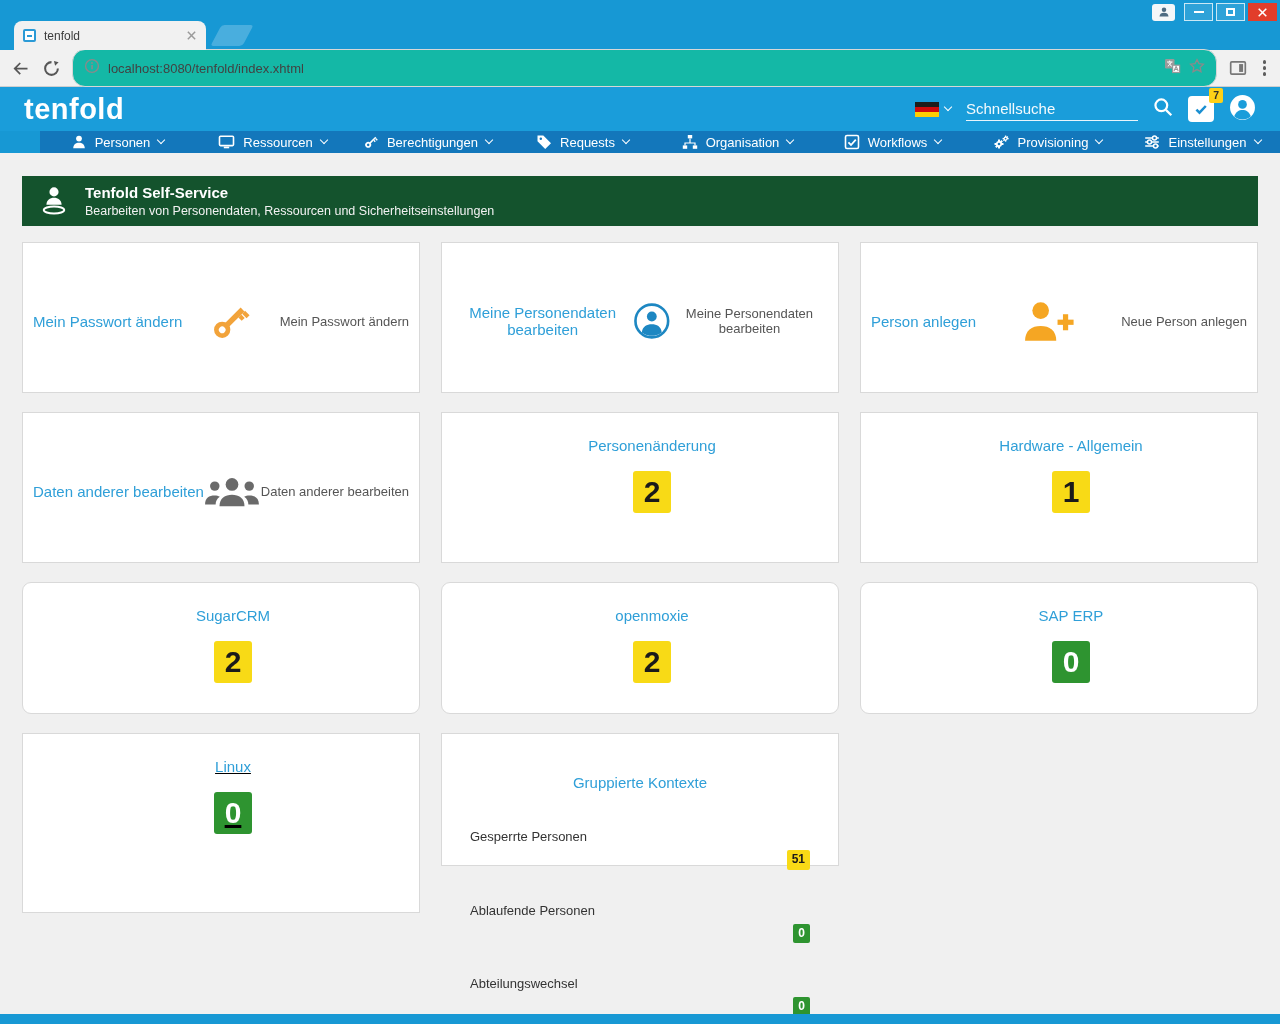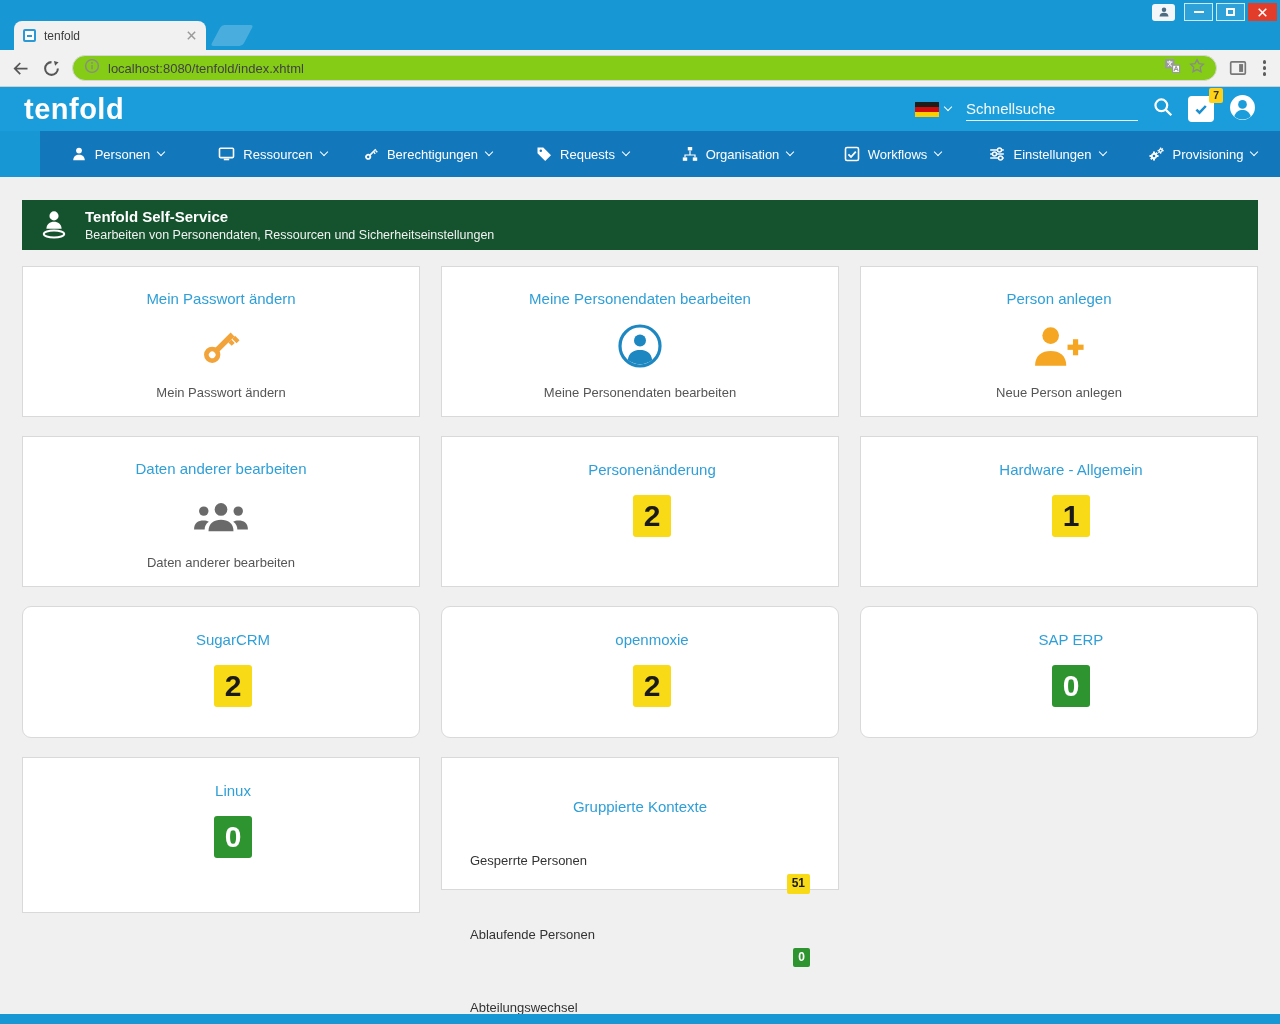--- a/index.html
+++ b/index.html
@@ -20,21 +20,21 @@
   .profile-btn { width:23px; height:17px; background:#f4f7f9; border-radius:3px; display:flex; align-items:center; justify-content:center; margin-right:6px; }
   .wc { width:29px; height:18px; display:flex; align-items:center; justify-content:center;
         border:1px solid rgba(255,255,255,.75); background:rgba(255,255,255,.10); }
   .wc.close { background:#e23d2a; border-color:#e23d2a; }
   .min-glyph { width:10px; height:2px; background:#fff; }
   .max-glyph { width:9px; height:8px; border:2px solid #fff; }
 
   .toolbar { height:37px; flex:none; background:#f1f1f1; border-bottom:1px solid #cfcfcf;
              display:flex; align-items:center; padding:0 10px; gap:12px; }
   .tool-btn { display:flex; align-items:center; justify-content:center; flex:none; }
-  .addressbar { flex:1; height:26px; background:#84cc16; border:1px solid #d7d7d7; border-radius:13px;
+  .addressbar { flex:1; height:38px; background:#14b8a6; border:1px solid #d7d7d7; border-radius:13px;
                 display:flex; align-items:center; padding:12px 11px; gap:8px; }
   .url-text { flex:1; font-size:13px; color:#424242; white-space:nowrap; overflow:hidden; }
   .menu-dots { display:flex; flex-direction:column; gap:2.5px; padding:4px; }
   .menu-dots i { width:3.5px; height:3.5px; border-radius:50%; background:#5d5d5d; }
 
   
   .app-header { height:44px; flex:none; background:#1a9dda; display:flex; align-items:center; padding:0 24px; }
   .logo { color:#fff; font-size:29px; font-weight:bold; letter-spacing:.5px; line-height:1; }
   .header-right { margin-left:auto; display:flex; align-items:center; gap:15px; }
   .chev { width:6px; height:6px; border-right:1.6px solid #fff; border-bottom:1.6px solid #fff;
@@ -42,40 +42,40 @@
   .search-input { background:transparent; border:none; border-bottom:1px solid rgba(255,255,255,.9);
                   color:#fff; width:172px; font-size:15px; padding:3px 0; outline:none;
                   font-family:"Liberation Sans", sans-serif; }
   .search-input::placeholder { color:#fff; opacity:.95; }
   .tasks-btn { width:26px; height:26px; background:#fff; border-radius:4px; position:relative;
                display:flex; align-items:center; justify-content:center; }
   .tasks-badge { position:absolute; top:-8px; right:-9px; background:#ffd117; color:#31302a;
                  font-size:10.5px; font-weight:bold; padding:1px 4px; border-radius:2px; line-height:1.2; }
 
   
-  .main-nav { height:46px; flex:none; background:#1377bb; display:flex;margin-left:40px; }
+  .main-nav { height:22px; flex:none; background:#1377bb; display:flex;margin-left:40px; }
   .nav-item { flex:1; display:flex; align-items:center; justify-content:center; gap:8px;
               color:#fff; font-size:13px; cursor:pointer; }
   .nav-item svg { flex:none; }
 
   
   .content { flex:1; background:#f0f0f0; overflow:hidden; }
   .page-header { margin:23px 22px 0; height:50px; background:#14532d; display:flex;
                  align-items:center; gap:15px; padding:0 16px; }
   .ph-title { color:#fff; font-size:15px; font-weight:bold; }
   .ph-sub { color:#f2f2f2; font-size:12.5px; margin-top:3px; }
 
   .grid { margin:16px 22px 0; display:grid; grid-template-columns:repeat(3,1fr); gap:19px 21px; }
   .card { background:#fff; border:1px solid #d9d9d9; cursor:pointer;padding-left:24px; }
   .card-title { color:#2f9fd8; font-size:15px; text-align:center; }
-  .icon-card { height:151px; display:flex; flex-direction:column; justify-content:space-between;
+  .icon-card { height:151px; display:flex; flex-direction:row; justify-content:space-between;
                align-items:center; padding:23px 10px 16px; }
   .caption { color:#555; font-size:13px; text-align:center; }
   .badge-card { display:flex; flex-direction:column; align-items:center; padding-top:24px; gap:17px; }
-  .h-151 { height:151px; } .h-135 { height:132px;border-radius:9px; } .h-156 { height:156px; }
+  .h-151 { height:151px; } .h-135 { height:132px;border-radius:9px; } .h-156 { height:180px;text-decoration:underline; }
   .big-badge { font-size:30px; font-weight:bold; line-height:1; padding:6px 11px; border-radius:3px; }
   .yellow { background:#f8da16; color:#1a1a1a; }
   .green  { background:#2e9430; color:#fff; }
   .list-card { height:133px; padding:40px 28px 0; }
   .list-card .card-title { margin-bottom:13px; }
   .list-row { display:flex; justify-content:space-between; align-items:center; margin-top:8px; }
   .list-label { color:#333; font-size:13px; }
   .small-badge { font-size:12px; font-weight:bold; padding:2px 5px; border-radius:2px;
                  min-width:14px; text-align:center; line-height:1.3;margin-top:46px; }
 
@@ -247,34 +247,20 @@
         </svg>
       <span>Organisation</span>
         <span class="chev"></span>
     </div>
     <div class="nav-item">
       <svg width="16" height="16" viewBox="0 0 16 16">
           <rect x="1.5" y="1.5" width="13" height="13" rx="1.5" fill="none" stroke="#fff" stroke-width="1.6"></rect>
           <path d="M4.4 8.4l2.6 2.6 4.8-5.4" fill="none" stroke="#fff" stroke-width="1.8"></path>
         </svg>
       <span>Workflows</span>
-        <span class="chev"></span>
-    </div>
-    <div class="nav-item">
-      <svg width="16" height="16" viewBox="0 0 16 16">
-          <g stroke="#fff" stroke-width="1.5">
-            <line x1="1.2" y1="4" x2="14.8" y2="4"></line>
-            <line x1="1.2" y1="8" x2="14.8" y2="8"></line>
-            <line x1="1.2" y1="12" x2="14.8" y2="12"></line>
-          </g>
-          <circle cx="10.5" cy="4" r="2" fill="#1377bb" stroke="#fff" stroke-width="1.5"></circle>
-          <circle cx="5.5" cy="8" r="2" fill="#1377bb" stroke="#fff" stroke-width="1.5"></circle>
-          <circle cx="11.5" cy="12" r="2" fill="#1377bb" stroke="#fff" stroke-width="1.5"></circle>
-        </svg>
-      <span>Einstellungen</span>
         <span class="chev"></span>
     </div>
     <div class="nav-item">
       <svg width="17" height="16" viewBox="0 0 17 16">
         <g transform="translate(6,10)">
             <circle r="3" fill="#fff"></circle>
             <rect x="-1" y="-4.5" width="2" height="9" fill="#fff"></rect>
             <rect x="-4.5" y="-1" width="9" height="2" fill="#fff"></rect>
             <rect x="-1" y="-4.5" width="2" height="9" transform="rotate(45)" fill="#fff"></rect>
             <circle r="1.3" fill="#1377bb"></circle>
@@ -283,20 +269,34 @@
             <circle r="3" fill="#fff"></circle>
             <rect x="-1" y="-4.5" width="2" height="9" fill="#fff"></rect>
             <rect x="-4.5" y="-1" width="9" height="2" fill="#fff"></rect>
             <rect x="-1" y="-4.5" width="2" height="9" transform="rotate(45)" fill="#fff"></rect>
             <circle r="1.3" fill="#1377bb"></circle>
           </g>
       </svg>
       <span>Provisioning</span>
         <span class="chev"></span>
     </div>
+    <div class="nav-item">
+      <svg width="16" height="16" viewBox="0 0 16 16">
+          <g stroke="#fff" stroke-width="1.5">
+            <line x1="1.2" y1="4" x2="14.8" y2="4"></line>
+            <line x1="1.2" y1="8" x2="14.8" y2="8"></line>
+            <line x1="1.2" y1="12" x2="14.8" y2="12"></line>
+          </g>
+          <circle cx="10.5" cy="4" r="2" fill="#1377bb" stroke="#fff" stroke-width="1.5"></circle>
+          <circle cx="5.5" cy="8" r="2" fill="#1377bb" stroke="#fff" stroke-width="1.5"></circle>
+          <circle cx="11.5" cy="12" r="2" fill="#1377bb" stroke="#fff" stroke-width="1.5"></circle>
+        </svg>
+      <span>Einstellungen</span>
+        <span class="chev"></span>
+    </div>
   </nav>
 
   <div class="content">
 
     <div class="page-header">
       <svg width="32" height="32" viewBox="0 0 26 26">
           <circle cx="13" cy="5.6" r="3.7" fill="#fff"></circle>
           <path d="M6.8 16c.3-4 2.8-5.7 6.2-5.7s5.9 1.7 6.2 5.7z" fill="#fff"></path>
           <ellipse cx="13" cy="20.3" rx="8.3" ry="2.9" fill="none" stroke="#fff" stroke-width="1.6"></ellipse>
         </svg>

